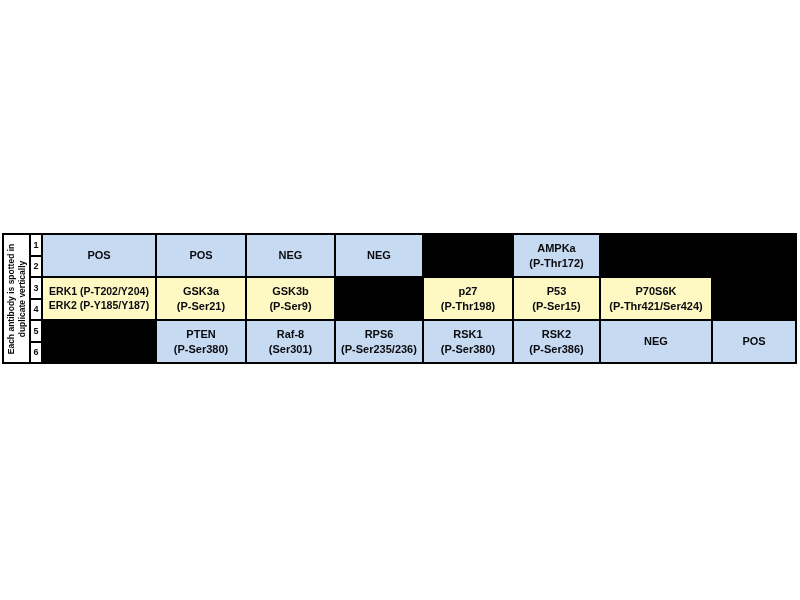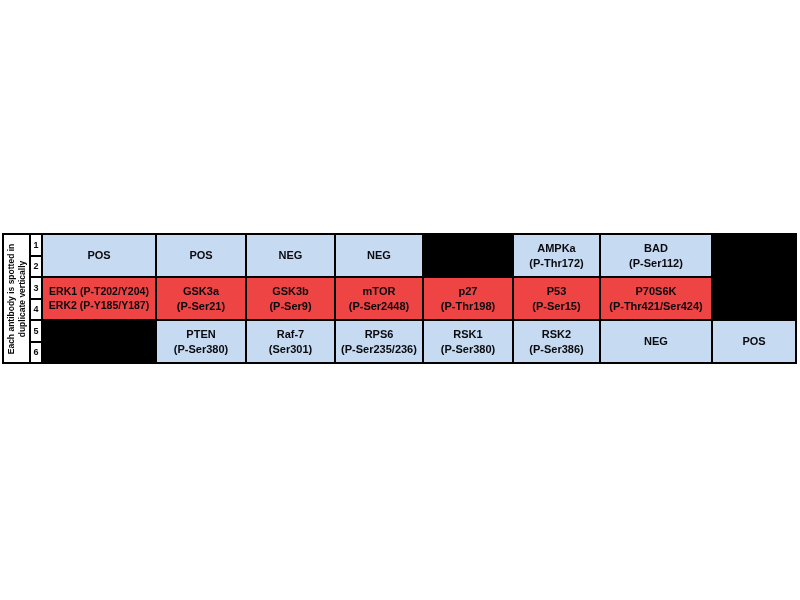--- a/index.html
+++ b/index.html
@@ -25,21 +25,21 @@
     grid-column:2;background:#fff;display:flex;align-items:center;justify-content:center;
     font-size:9px;font-weight:700;color:#0a0a0f;
   }
   .r1{grid-row:1}.r2{grid-row:2}.r3{grid-row:3}.r4{grid-row:4}.r5{grid-row:5}.r6{grid-row:6}
   .cell{
     display:flex;flex-direction:column;align-items:center;justify-content:center;
     text-align:center;font-weight:700;font-size:11px;line-height:1.3;color:#0a0a0f;
     white-space:nowrap;overflow:hidden;
   }
   .blue{background:#c6daf1}
-  .white{background:#ef4444}
+  .white{background:#fef9c3}
   .c1{grid-column:3}.c2{grid-column:4}.c3{grid-column:5}.c4{grid-column:6}
   .c5{grid-column:7}.c6{grid-column:8}.c7{grid-column:9}.c8{grid-column:10}
   .g1{grid-row:1 / span 2}.g2{grid-row:3 / span 2}.g3{grid-row:5 / span 2}
   .erk{font-size:10.5px}
 </style>
 </head>
 <body>
 
 <div class="tbl">
 
@@ -66,60 +66,52 @@
   <div class="cell blue c3 g1">
     <span>NEG</span>
   </div>
   <div class="cell blue c4 g1">
     <span>NEG</span>
   </div>
   <div class="cell blue c6 g1">
     <span>AMPKa</span>
     <span>(P-Thr172)</span>
   </div>
-  <div class="cell blue c7 g1">
-    <span>BAD</span>
-    <span>(P-Ser112)</span>
-  </div>
 
   <div class="cell white c1 g2 erk">
     <span>ERK1 (P-T202/Y204)</span>
     <span>ERK2 (P-Y185/Y187)</span>
   </div>
   <div class="cell white c2 g2">
     <span>GSK3a</span>
     <span>(P-Ser21)</span>
   </div>
   <div class="cell white c3 g2">
     <span>GSK3b</span>
     <span>(P-Ser9)</span>
-  </div>
-  <div class="cell white c4 g2">
-    <span>mTOR</span>
-    <span>(P-Ser2448)</span>
   </div>
   <div class="cell white c5 g2">
     <span>p27</span>
     <span>(P-Thr198)</span>
   </div>
   <div class="cell white c6 g2">
     <span>P53</span>
     <span>(P-Ser15)</span>
   </div>
   <div class="cell white c7 g2">
     <span>P70S6K</span>
     <span>(P-Thr421/Ser424)</span>
   </div>
 
   <div class="cell blue c2 g3">
     <span>PTEN</span>
     <span>(P-Ser380)</span>
   </div>
   <div class="cell blue c3 g3">
-    <span>Raf-7</span>
+    <span>Raf-8</span>
     <span>(Ser301)</span>
   </div>
   <div class="cell blue c4 g3">
     <span>RPS6</span>
     <span>(P-Ser235/236)</span>
   </div>
   <div class="cell blue c5 g3">
     <span>RSK1</span>
     <span>(P-Ser380)</span>
   </div>

